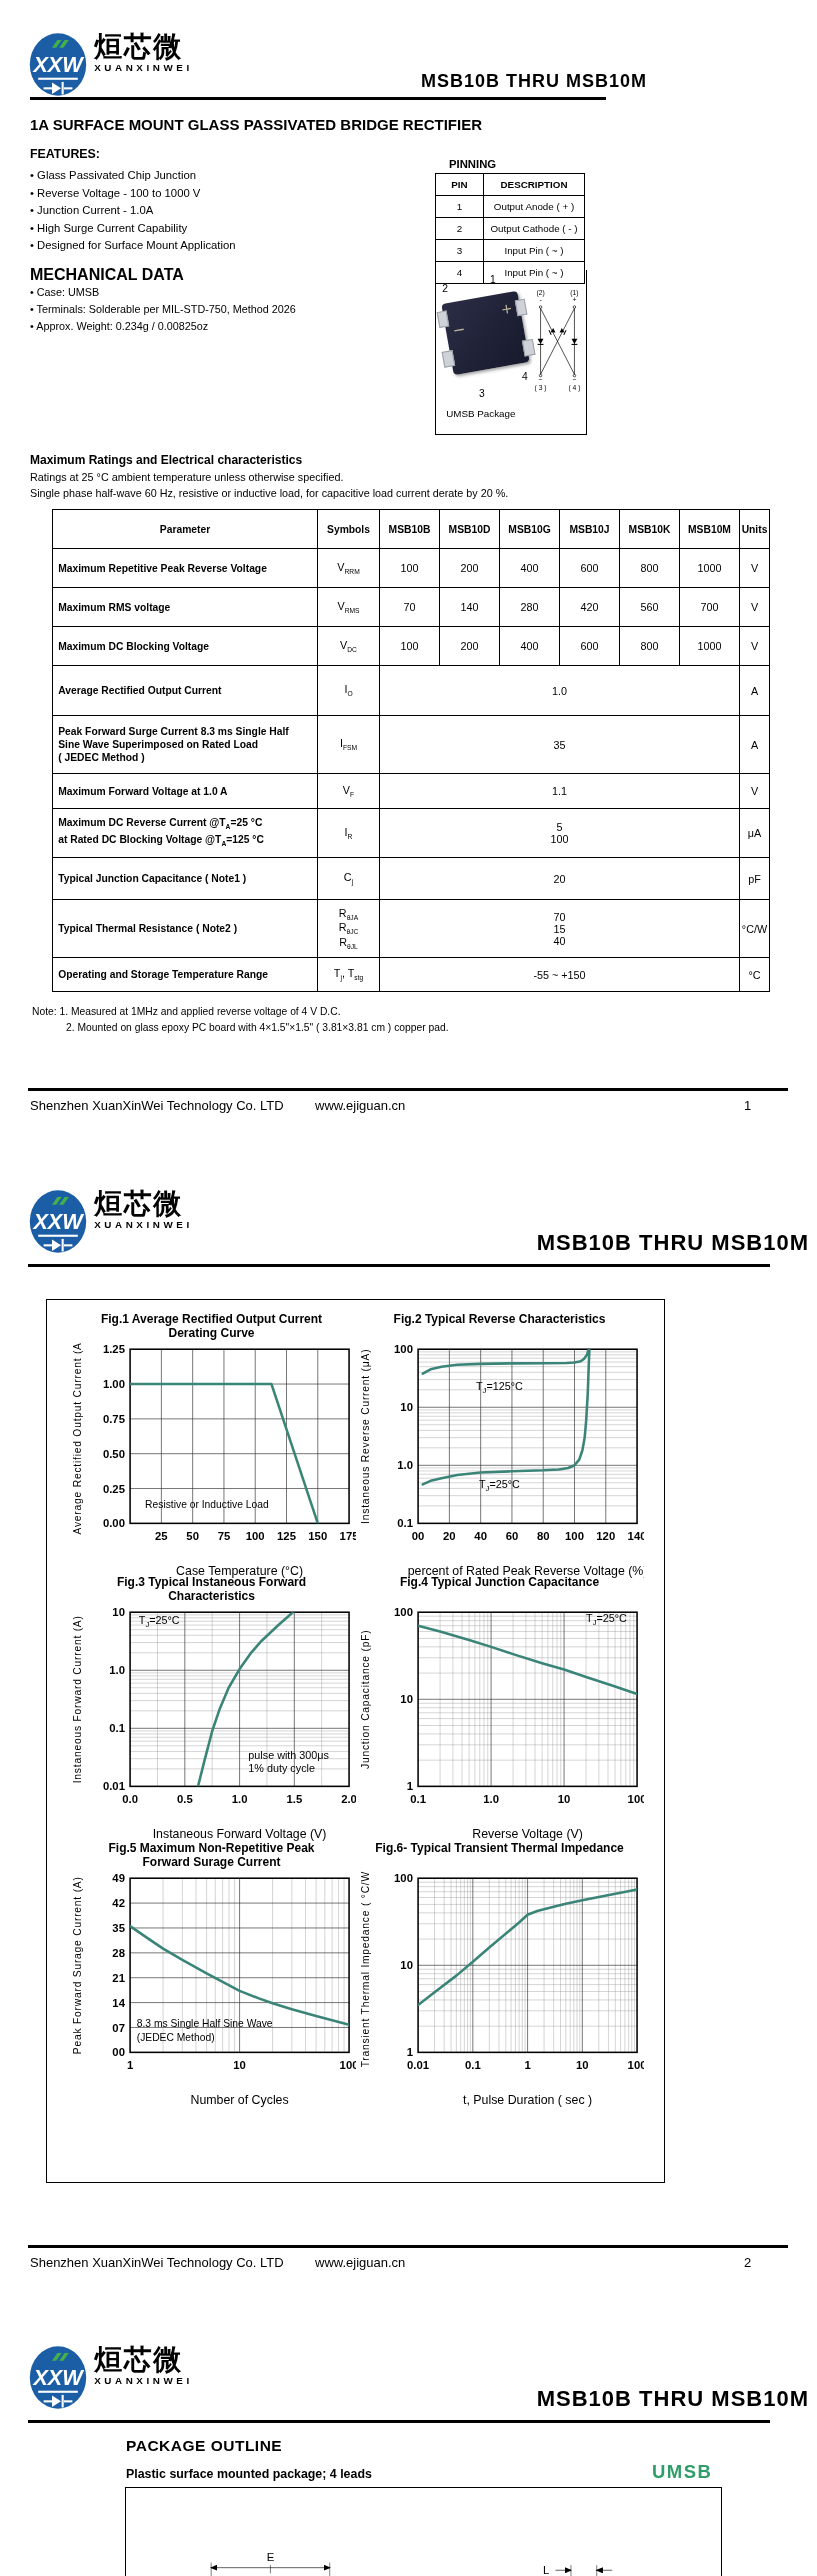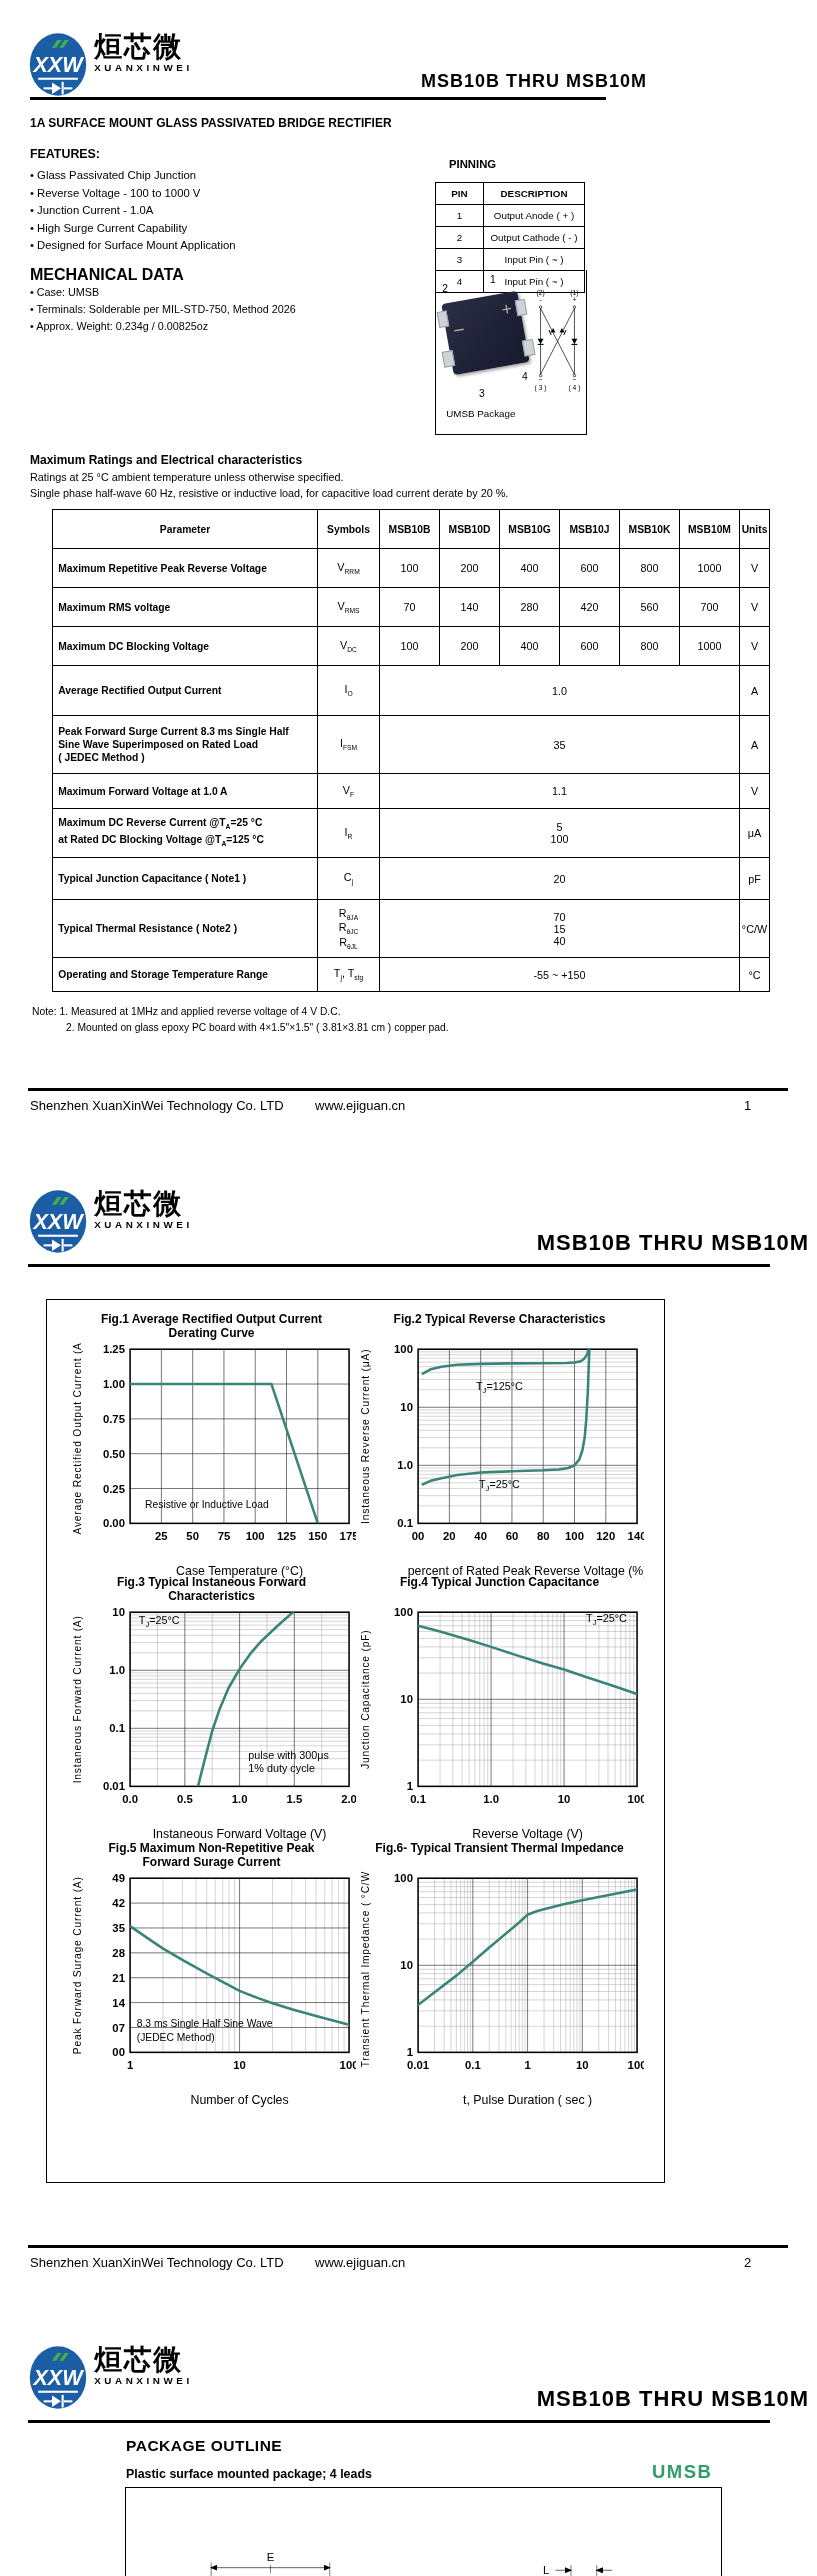--- a/index.html
+++ b/index.html
@@ -51,38 +51,38 @@
       <rect x="60" y="92" width="14" height="3.5" fill="#ffffff"></rect>
     </svg>
     <div>
       <div class="logo-cn">烜芯微</div>
       <div class="logo-en">XUANXINWEI</div>
     </div>
   </div>
   <div class="ptitle" style="right:211px;top:71px;font-size:18px">MSB10B  THRU  MSB10M</div>
   <div class="rule" style="left:30px;top:97px;width:576px;height:2.6px"></div>
 
-  <div class="abs h-bold" style="left:30px;top:116px;font-size:12px">1A SURFACE MOUNT GLASS PASSIVATED BRIDGE RECTIFIER</div>
+  <div class="abs h-bold" style="left:30px;top:116px;font-size:15px">1A SURFACE MOUNT GLASS PASSIVATED BRIDGE RECTIFIER</div>
   <div class="abs h-bold" style="left:30px;top:147px;font-size:12.4px">FEATURES:</div>
   <div class="abs" style="left:30px;top:167px">
     <div class="feat-item">• Glass Passivated Chip Junction</div>
     <div class="feat-item">• Reverse Voltage - 100 to 1000 V</div>
     <div class="feat-item">• Junction Current - 1.0A</div>
     <div class="feat-item">• High Surge Current Capability</div>
     <div class="feat-item">• Designed for Surface Mount Application</div>
   </div>
   <div class="abs h-bold" style="left:30px;top:266px;font-size:16px">MECHANICAL DATA</div>
   <div class="abs" style="left:30px;top:284px">
     <div class="mech-item">• Case: UMSB</div>
     <div class="mech-item">• Terminals: Solderable per MIL-STD-750, Method 2026</div>
     <div class="mech-item">• Approx. Weight:  0.234g / 0.00825oz</div>
   </div>
 
   <div class="abs h-bold" style="left:449px;top:158px;font-size:11.3px">PINNING</div>
-  <table class="pinn abs" id="pinning-table" style="left:435px;top:182px;width:150px">
+  <table class="pinn abs" id="pinning-table" style="left:435px;top:173px;width:150px">
       <tbody>
         <tr>
           <th style="width: 45px;">PIN</th>
           <th>DESCRIPTION</th>
         </tr>
         <tr>
           <td>1</td>
           <td>Output Anode ( + )</td>
         </tr>
         <tr>

